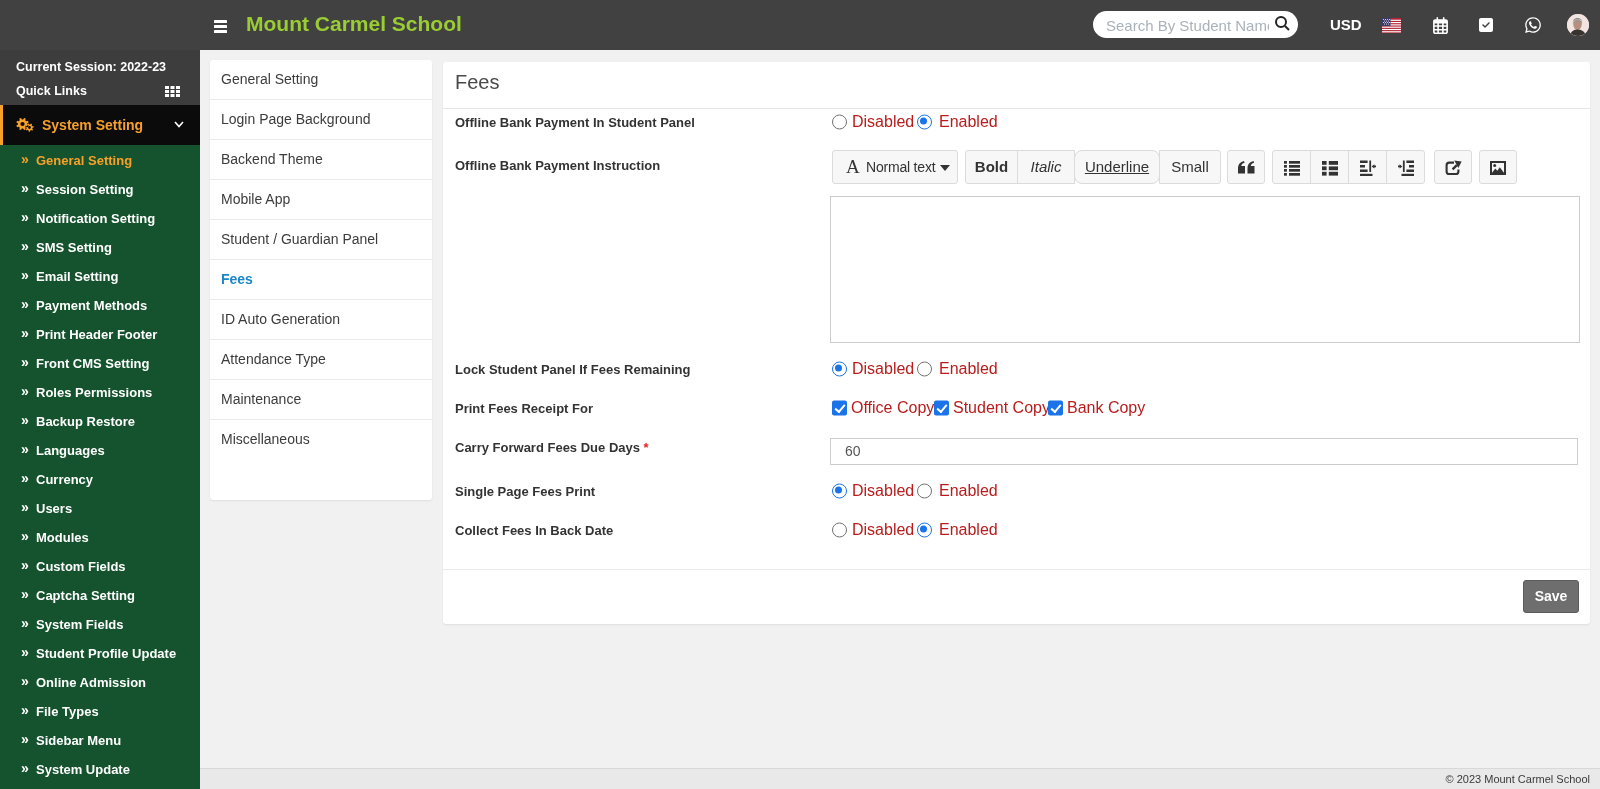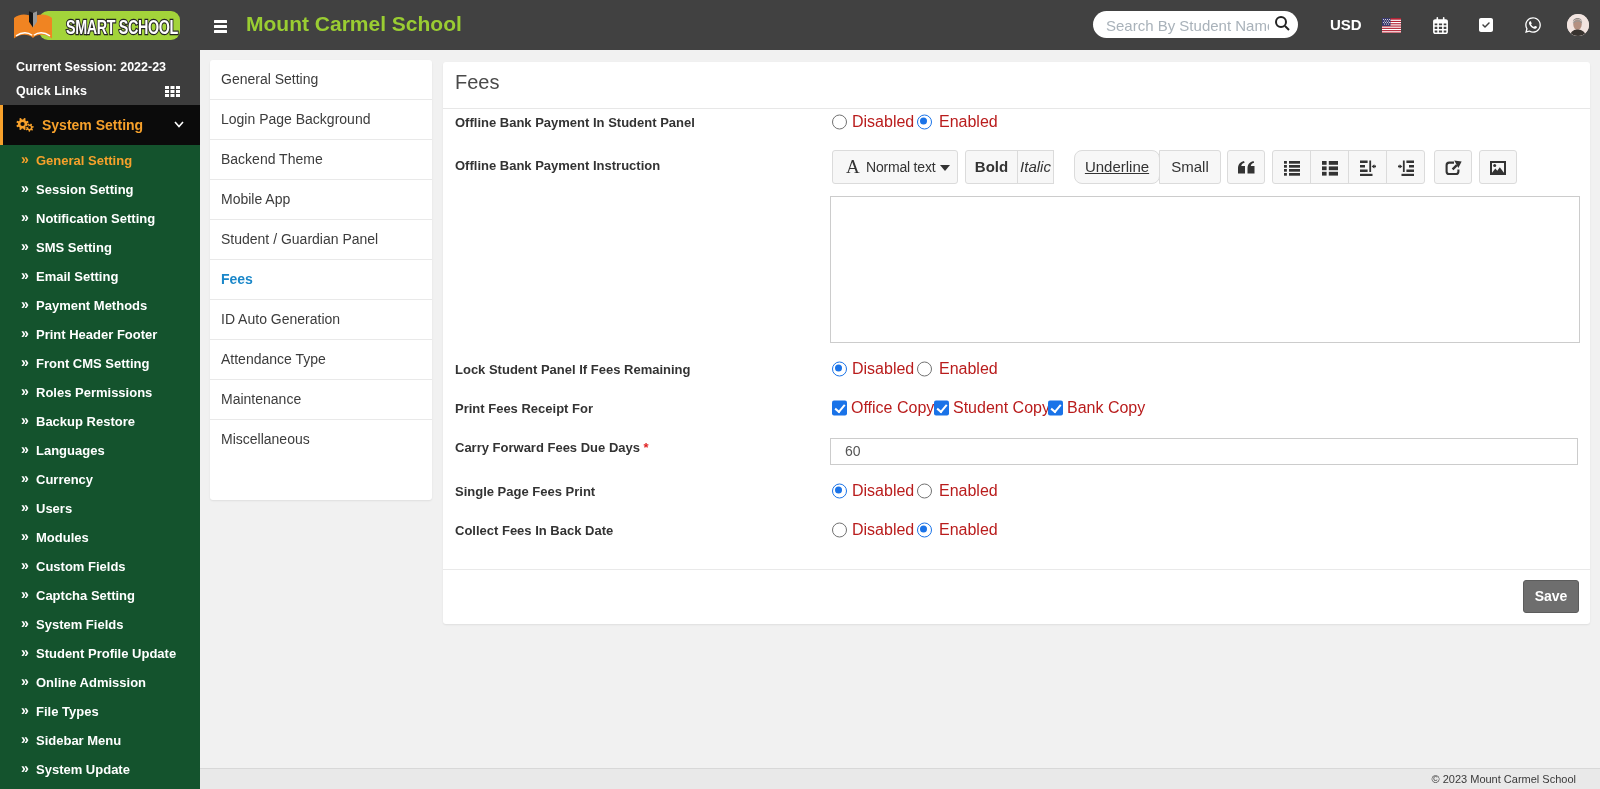--- a/index.html
+++ b/index.html
@@ -54,40 +54,26 @@
 
 #toolbar { position:absolute; left:0; top:88px; width:1147px; height:34px; }
 .btn { position:absolute; height:34px; background:#f7f7f7; border:1px solid #dbdbdb; border-radius:3px; font-size:15px; color:#333; line-height:32px; text-align:center; }
 #edittext { position:absolute; left:387px; top:134px; width:750px; height:147px; border:1px solid #ccc; background:#fff; }
 #in60 { position:absolute; left:387px; top:376px; width:748px; height:27px; border:1px solid #ccc; background:#fff; font-size:14px; color:#555; line-height:25px; padding-left:14px; }
 #footline { position:absolute; left:0; top:507px; width:1147px; height:1px; background:#e9e9e9; }
 #savebtn { position:absolute; left:1080px; top:518px; width:56px; height:33px; background:#6e6e6e; border:1px solid #5c5c5c; border-radius:3px; color:#fff; font-size:14px; font-weight:bold; text-align:center; line-height:31px; }
 
 
 #footer { position:absolute; left:200px; top:768px; width:1400px; height:21px; background:#e9e9e9; border-top:1px solid #d8d8d8; }
-#footer .c { position:absolute; right:24px; top:4px; font-size:11px; color:#3a3a3a; }
+#footer .c { position:absolute; right:10px; top:4px; font-size:11px; color:#3a3a3a; }
 </style>
 </head>
 <body>
 
 <div id="navbar">
-  <div id="logo">
-    <svg width="172" height="34" viewBox="0 0 172 34">
-      <rect x="30" y="3" width="141" height="29" rx="9" fill="#a3d43a"></rect>
-      <g>
-        <path d="M5 10 C10 5 20 5.5 24 9.5 L24 30 C20 25.5 10 25.5 5 30.5 Z" fill="#f08422"></path>
-        <path d="M43 10 C38 5 28 5.5 24 9.5 L24 30 C28 25.5 38 25.5 43 30.5 Z" fill="#f08422"></path>
-        <path d="M7 27.8 C13 23.8 19 24.2 23.2 27.2" fill="none" stroke="#fff" stroke-width="1.4"></path>
-        <path d="M41 27.8 C35 23.8 29 24.2 24.8 27.2" fill="none" stroke="#fff" stroke-width="1.4"></path>
-        <path d="M24 5 L20 3.2 L20 13.8 L24 19.5 Z" fill="#141414"></path>
-        <path d="M24 5 L28 3.2 L28 13.8 L24 19.5 Z" fill="#999"></path>
-      </g>
-      <text x="57" y="26" font-family="Liberation Sans, sans-serif" font-size="20" font-weight="bold" fill="#fff" stroke="#222" stroke-width="2.4" paint-order="stroke" letter-spacing="-0.5" textLength="112" lengthAdjust="spacingAndGlyphs">SMART SCHOOL</text>
-    </svg>
-  </div>
   <div id="hamb">
       <div></div>
       <div></div>
       <div></div>
     </div>
   <div id="title">Mount Carmel School</div>
   <div id="searchbox">
     <div class="ph">Search By Student Name</div>
     <svg width="17" height="17" viewBox="0 0 17 17">
         <circle cx="7" cy="7" r="5" fill="none" stroke="#222" stroke-width="2"></circle>
@@ -288,21 +274,21 @@
   </div>
 
   <div class="flabel" style="top:96px;">Offline Bank Payment Instruction</div>
   <div id="toolbar">
     <span class="btn" style="left:389px; width:126px;">
         <span style="position:absolute; left:13px; top:0px; font-family:'Liberation Serif',serif; font-size:19px; line-height:32px;">A</span>
         <span style="position:absolute; left:33px; top:0; line-height:33px; font-size:14px; letter-spacing:-0.2px;">Normal text</span>
         <span style="position:absolute; right:7px; top:14px; width:0; height:0; border-left:5px solid transparent; border-right:5px solid transparent; border-top:6px solid #333;"></span>
       </span>
     <span class="btn" style="left:522px; width:53px; font-weight:bold; border-radius:3px 0 0 3px;">Bold</span>
-    <span class="btn" style="left:574px; width:37px; font-style:italic; border-radius:0;">Italic</span>
+    <span class="btn" style="left:574px; width:58px; font-style:italic; border-radius:0;">Italic</span>
     <span class="btn" style="left:631px; width:86px; text-decoration:underline; border-radius:8px;">Underline</span>
     <span class="btn" style="left:716px; width:62px; border-radius:0 3px 3px 0;">Small</span>
     <span class="btn" style="left:784px; width:38px;"><svg style="margin-top:10px;" width="17" height="13" viewBox="0 0 17 13">
           <path fill="#333" d="M0 7.5 C0 3.5 2.2 0.8 6 0 L6.6 1.7 C4.4 2.3 3.4 3.5 3.3 5 L7 5 L7 12.5 L0 12.5 Z M9.5 7.5 C9.5 3.5 11.7 0.8 15.5 0 L16.1 1.7 C13.9 2.3 12.9 3.5 12.8 5 L16.5 5 L16.5 12.5 L9.5 12.5 Z"></path>
         </svg></span>
     <span class="btn" style="left:829px; width:39px; border-radius:3px 0 0 3px;"><svg style="margin-top:10px;" width="16" height="15" viewBox="0 0 16 15">
           <g fill="#333">
             <rect x="0" y="0" width="2.9" height="2.7"></rect>
             <rect x="0" y="4" width="2.9" height="2.7"></rect>
             <rect x="0" y="8" width="2.9" height="2.7"></rect>

